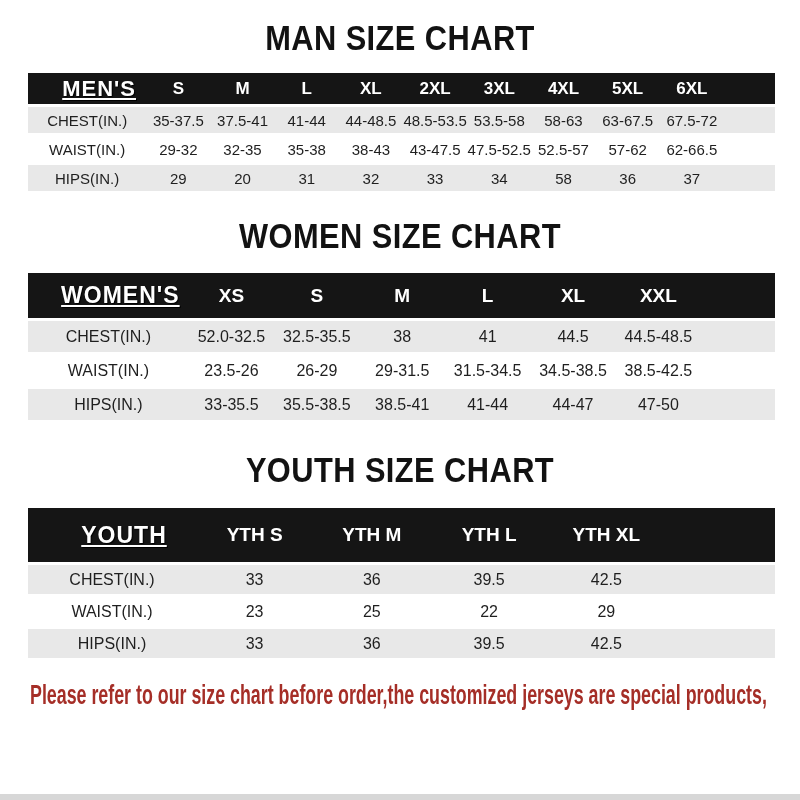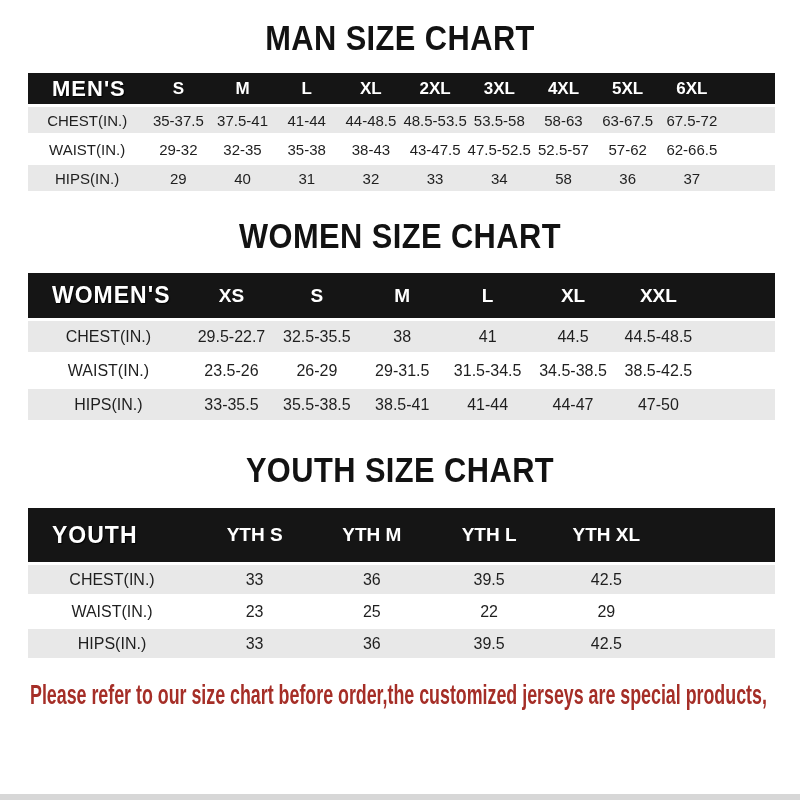--- a/index.html
+++ b/index.html
@@ -59,24 +59,25 @@
     border-spacing: 0 3px;
   }
   table.size-table th {
     background: #151515;
     color: #ffffff;
     font-weight: bold;
     text-align: center;
     padding: 0;
   }
   table.size-table th.corner {
-    text-align: left;
+    text-align: center;
     padding-left: 24px;
     letter-spacing: 1px;
     text-shadow: 1px 1px 1px #000;
+    text-decoration: underline;
   }
   table.size-table th.spacer, table.size-table td.spacer { background: transparent; }
   table.size-table thead th.spacer { background: #151515; }
   table.size-table td {
     text-align: center;
     color: #1f1f1f;
     padding: 0;
     background: #ffffff;
   }
   table.size-table tbody tr:nth-child(odd) td { background: #E8E8E8; }
@@ -172,21 +173,21 @@
             <td>43-47.5</td>
             <td>47.5-52.5</td>
             <td>52.5-57</td>
             <td>57-62</td>
             <td>62-66.5</td>
             <td class="spacer"></td>
           </tr>
           <tr>
             <td class="rowlabel">HIPS(IN.)</td>
             <td>29</td>
-            <td>40</td>
+            <td>20</td>
             <td>31</td>
             <td>32</td>
             <td>33</td>
             <td>34</td>
             <td>58</td>
             <td>36</td>
             <td>37</td>
             <td class="spacer"></td>
           </tr>
         </tbody>
@@ -204,21 +205,21 @@
             <th>M</th>
             <th>L</th>
             <th>XL</th>
             <th>XXL</th>
             <th class="spacer"></th>
           </tr>
         </thead>
         <tbody>
           <tr>
             <td class="rowlabel">CHEST(IN.)</td>
-            <td>29.5-22.7</td>
+            <td>52.0-32.5</td>
             <td>32.5-35.5</td>
             <td>38</td>
             <td>41</td>
             <td>44.5</td>
             <td>44.5-48.5</td>
             <td class="spacer"></td>
           </tr>
           <tr>
             <td class="rowlabel">WAIST(IN.)</td>
             <td>23.5-26</td>

